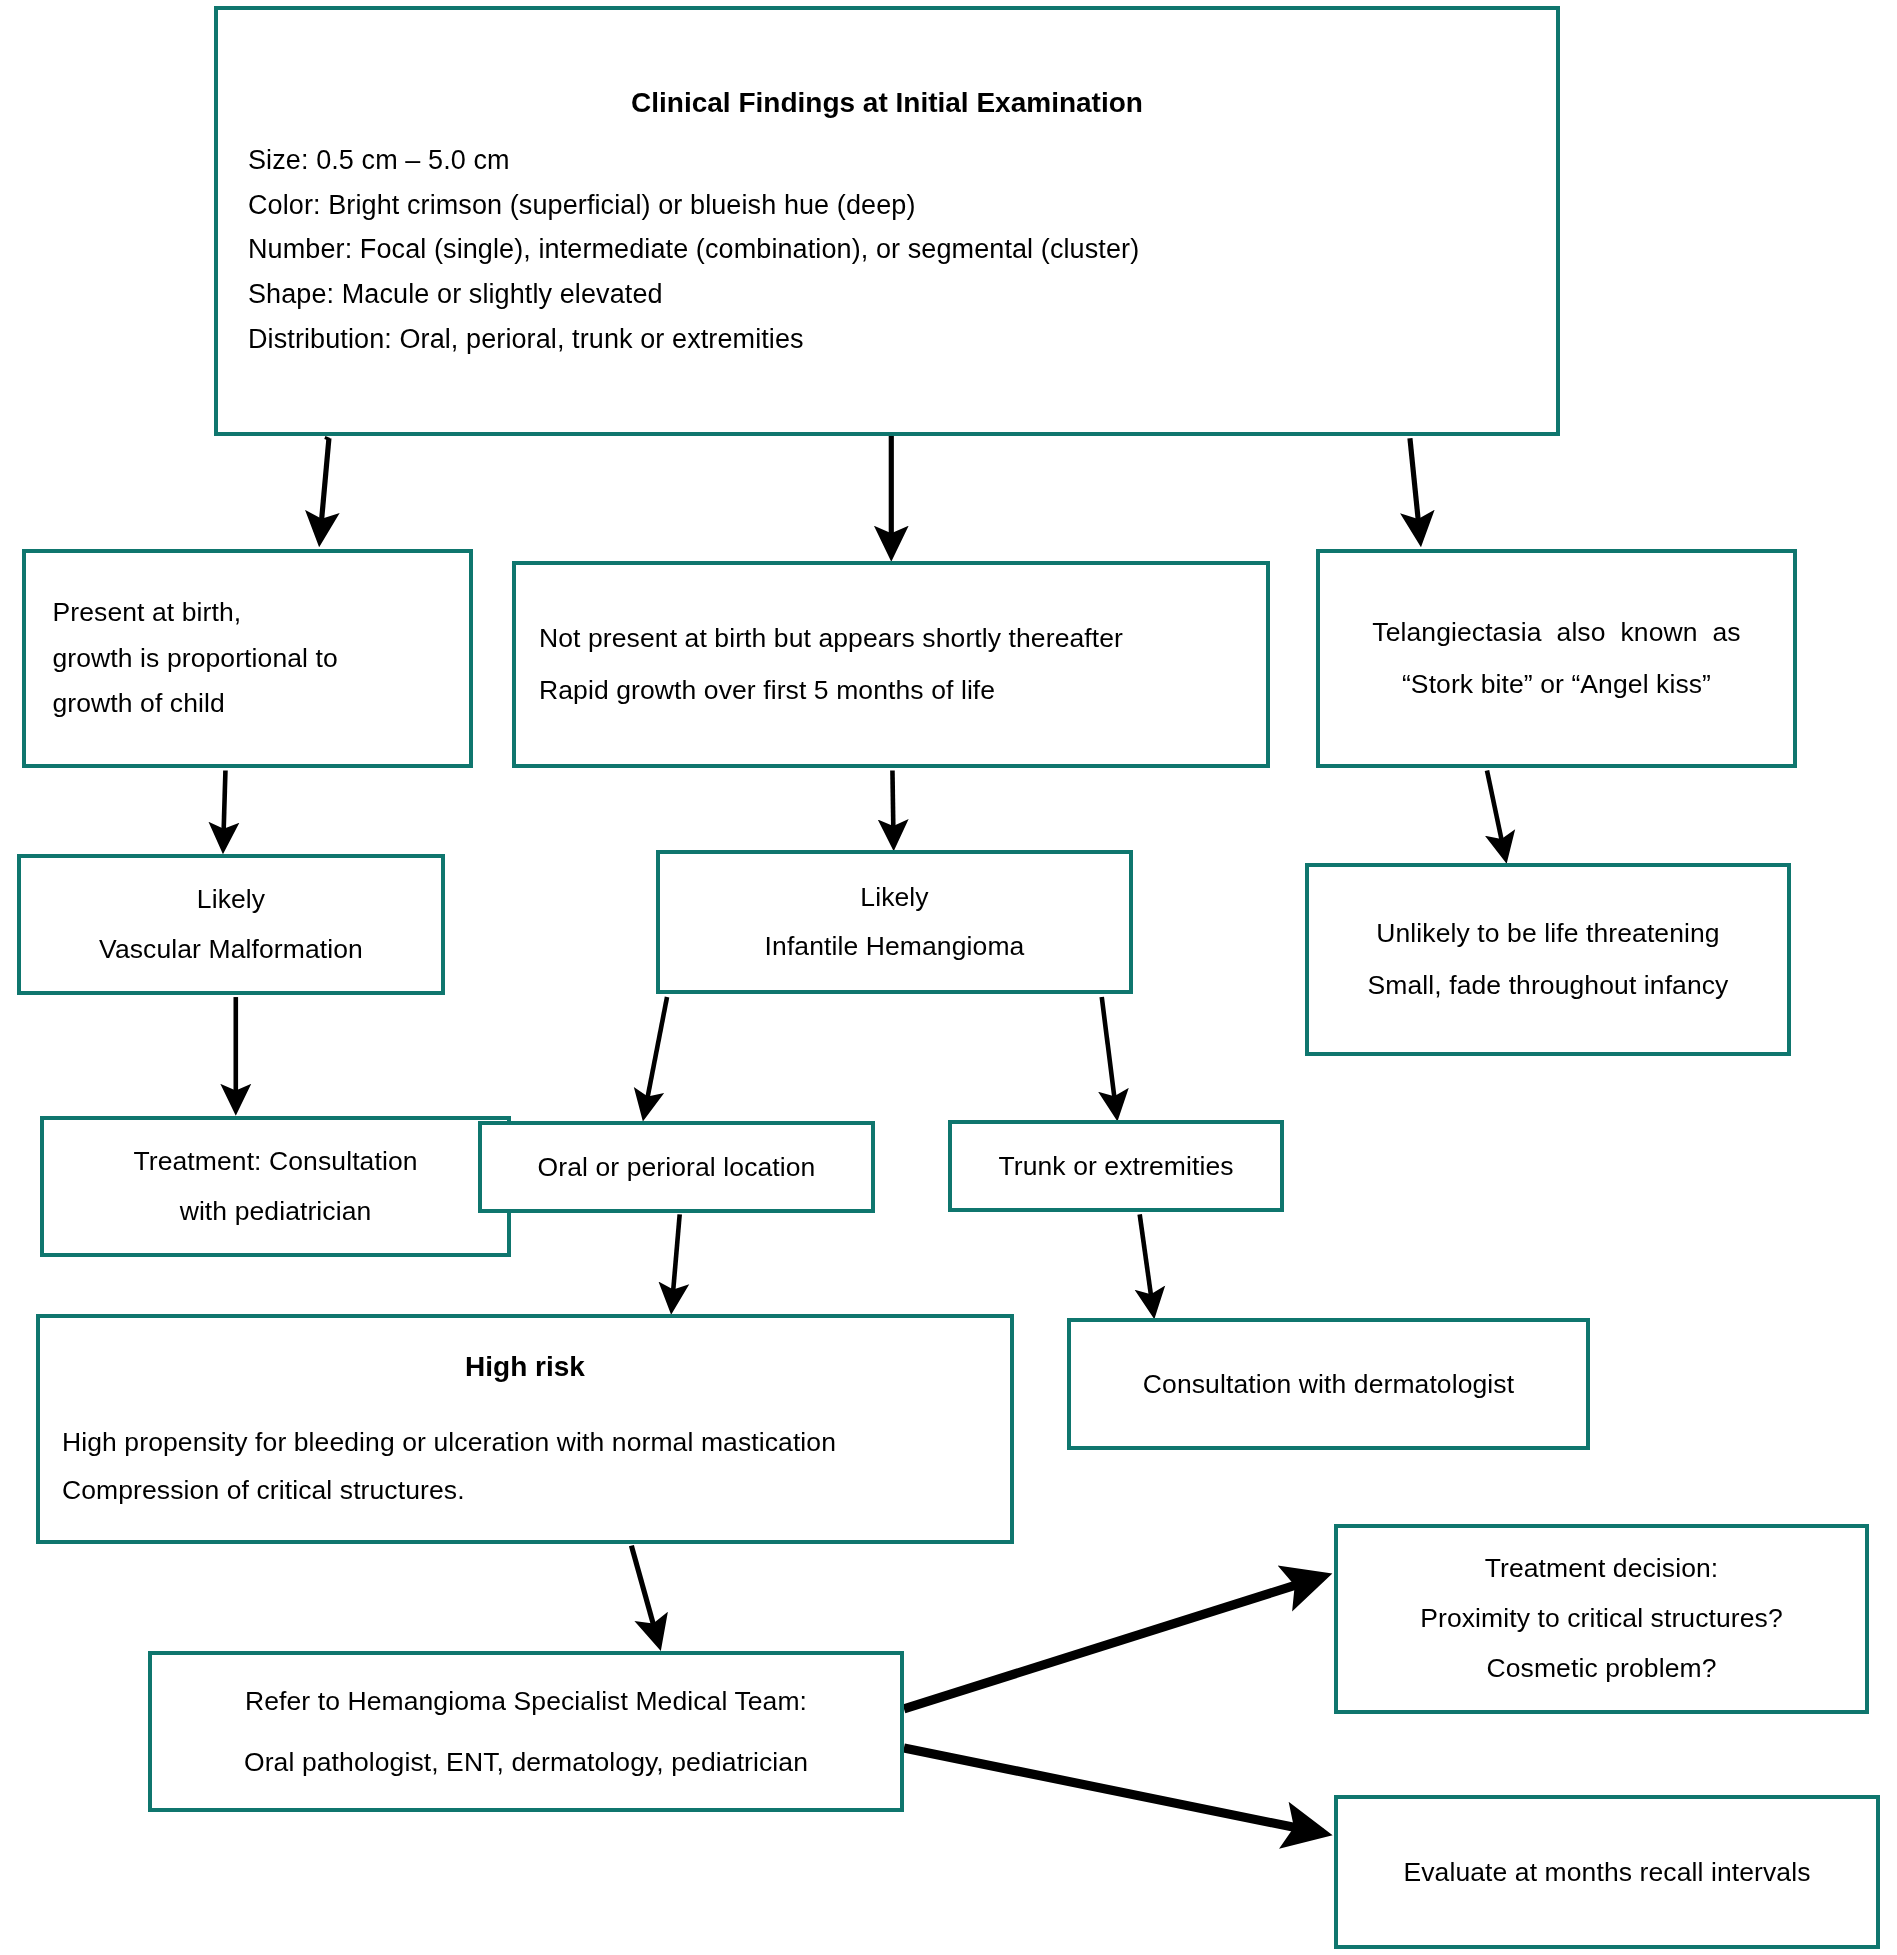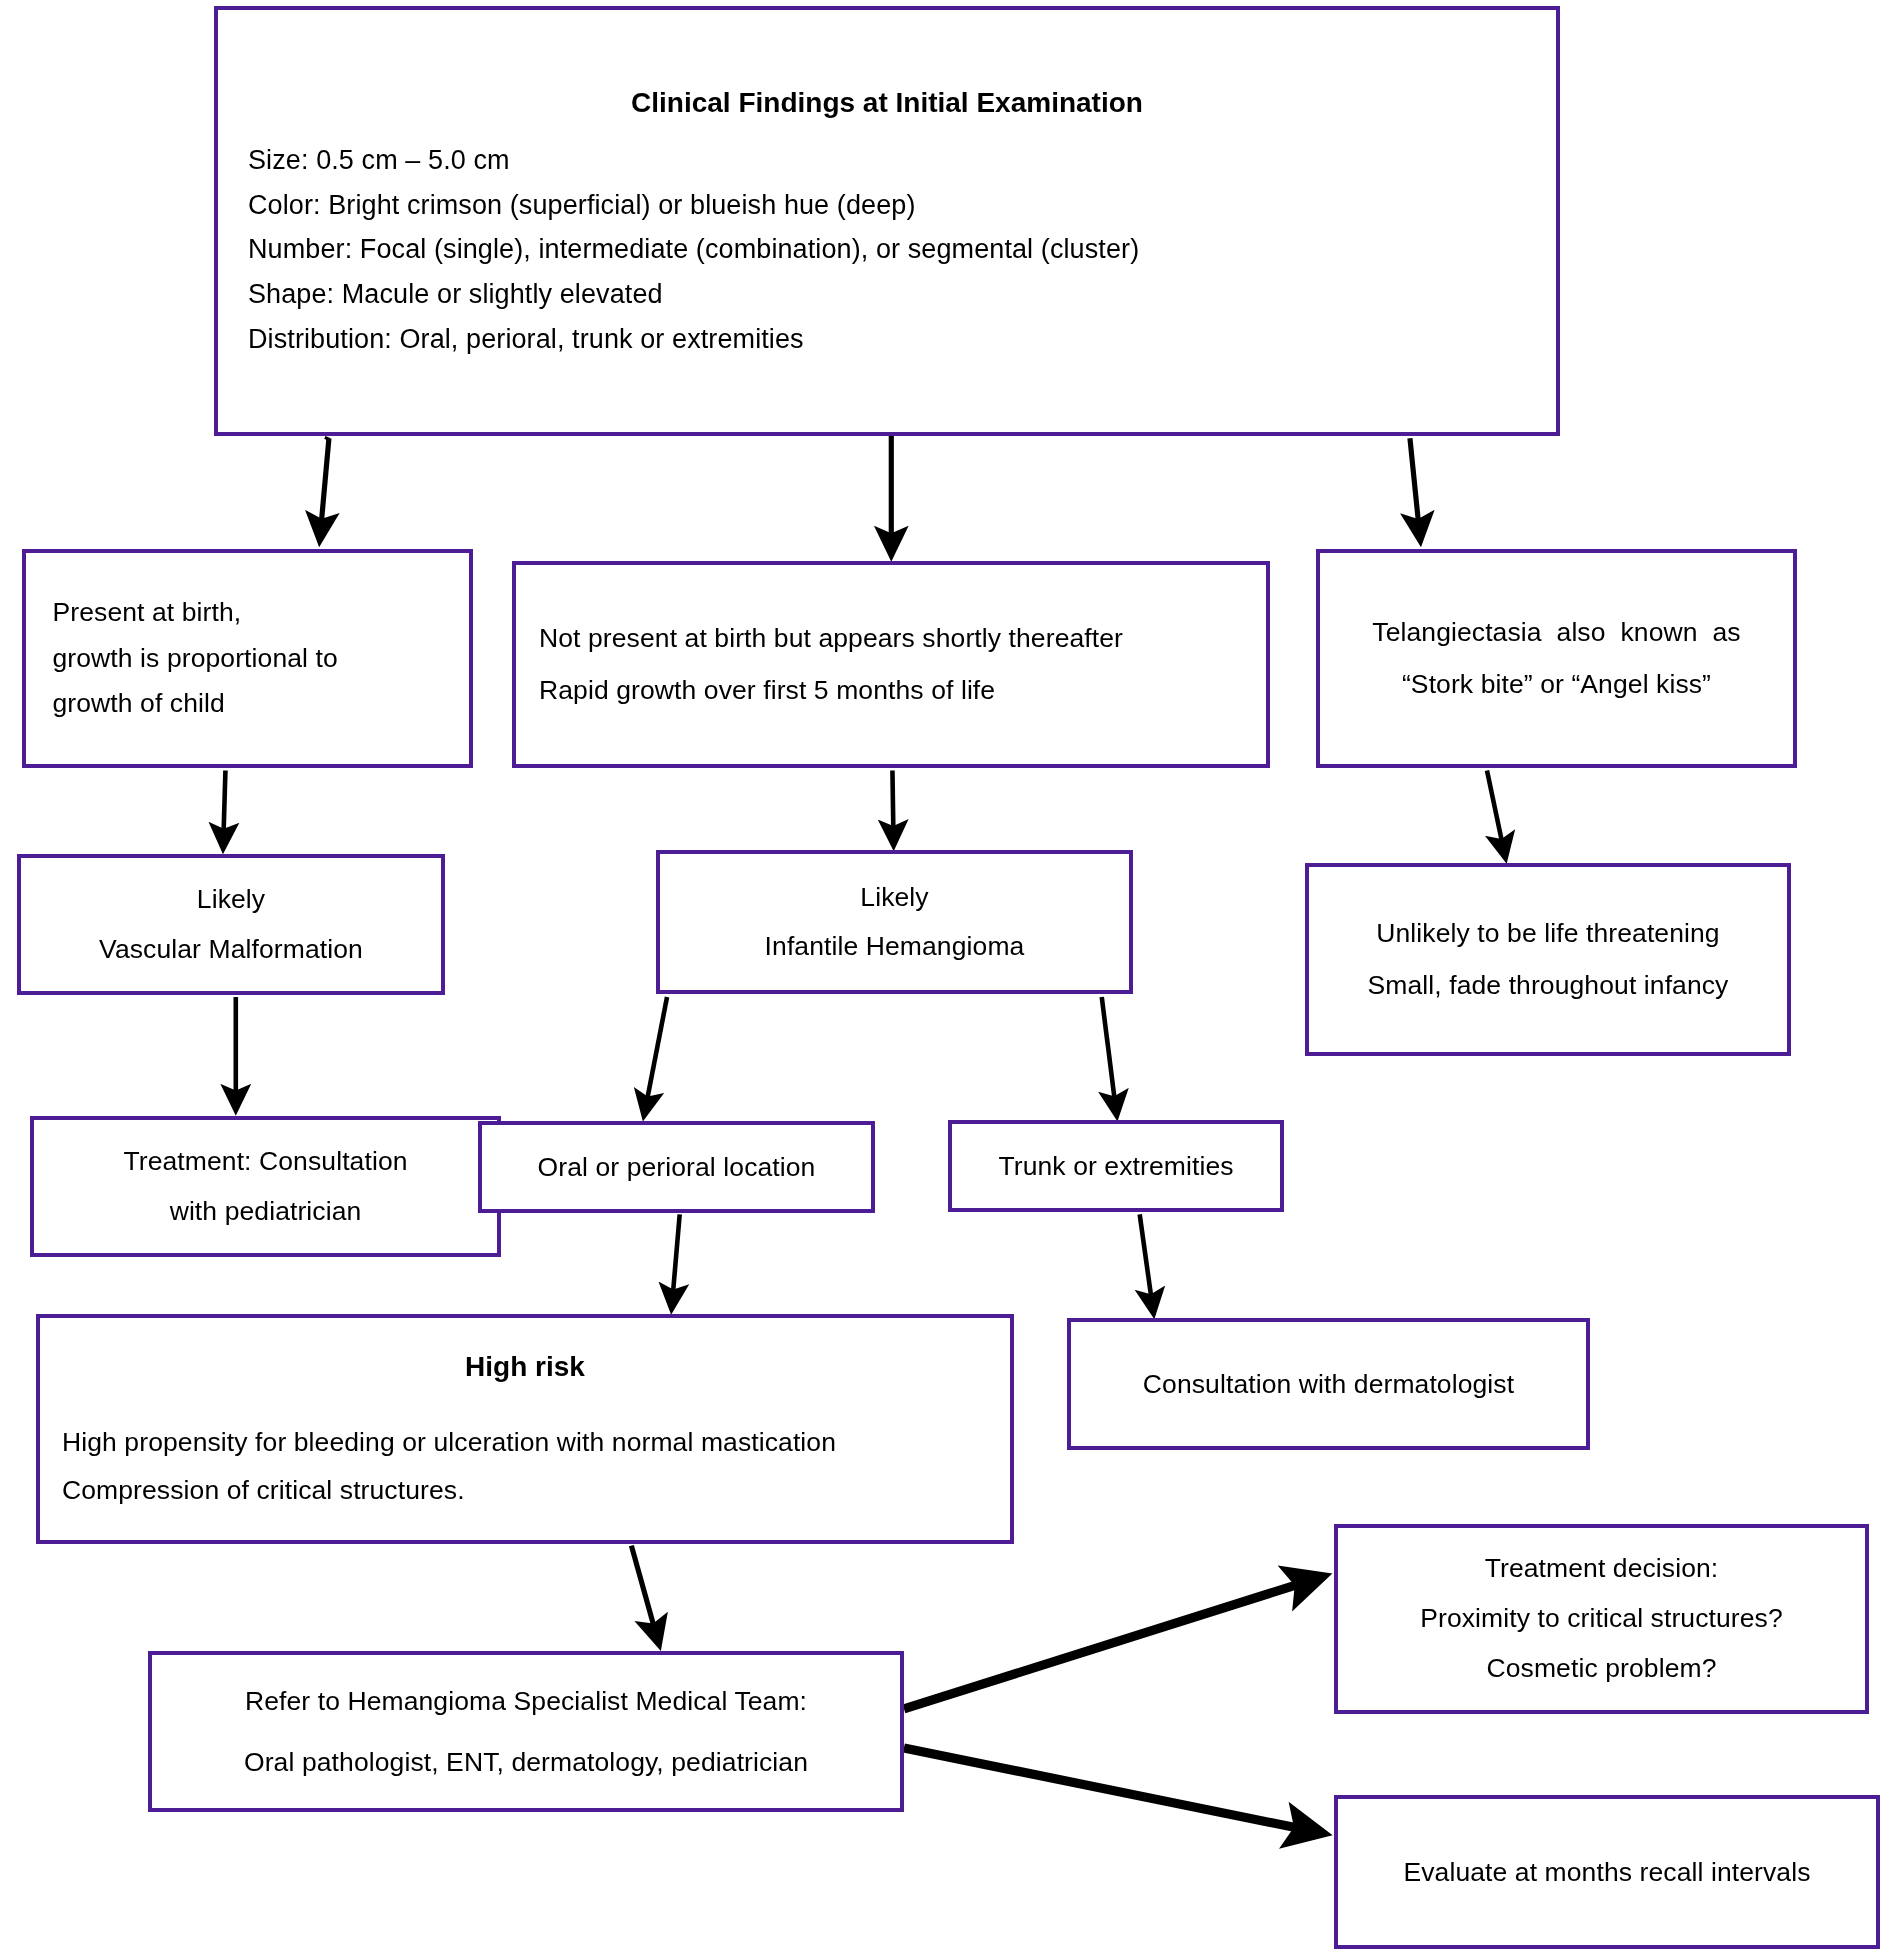--- a/index.html
+++ b/index.html
@@ -21,21 +21,21 @@
     position: absolute;
     left: 0;
     top: 0;
     width: 1897px;
     height: 1955px;
     pointer-events: none;
   }
   .node {
     position: absolute;
     box-sizing: border-box;
-    border: 4px solid #4c1d95;
+    border: 4px solid #0f766e;
     background: #ffffff;
     display: flex;
     flex-direction: column;
     justify-content: center;
     padding: 10.4px 19.6px;
   }
   .node .line {
     display: block;
     font-size: 26.5px;
     line-height: 1.62;
@@ -89,21 +89,21 @@
     left: 656px; top: 850px; width: 477px;  height: 144px;
   }
   #node-infantile-hemangioma .line { line-height: 1.85; }
 
   #node-unlikely-life-threatening {
     left: 1305px; top: 863px; width: 486px;  height: 193px;
   }
   #node-unlikely-life-threatening .line { line-height: 1.95; }
 
   #node-treatment-pediatrician {
-    left: 30px;   top: 1116px; width: 471px;  height: 141px;
+    left: 40px;   top: 1116px; width: 471px;  height: 141px;
   }
   #node-treatment-pediatrician .line { line-height: 1.85; }
 
   #node-oral-perioral {
     left: 478px;  top: 1121px; width: 397px;  height: 92px;
   }
 
   #node-trunk-extremities {
     left: 948px; top: 1120px; width: 336px;  height: 92px;
   }

